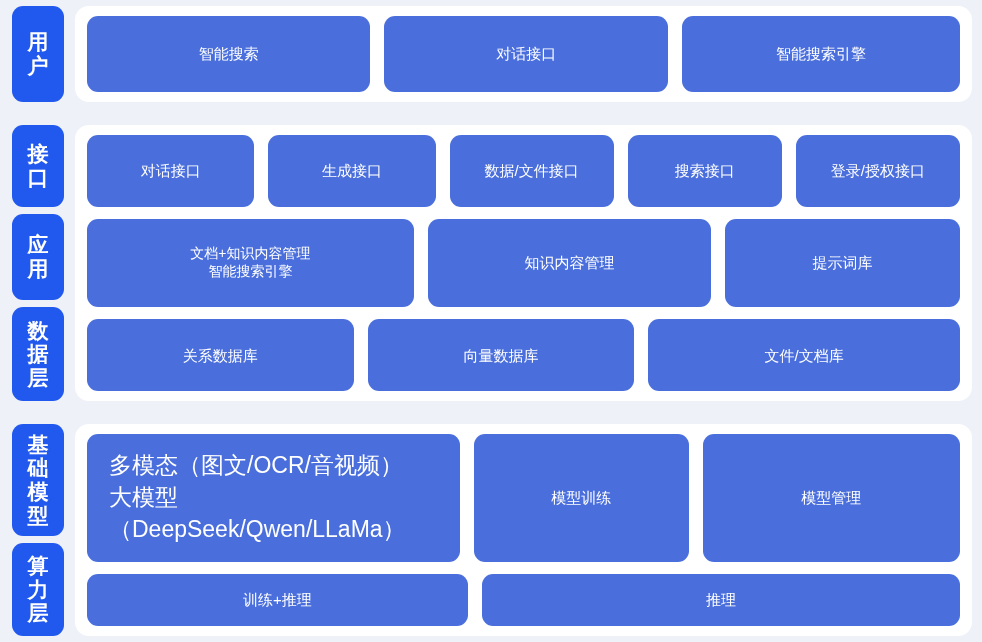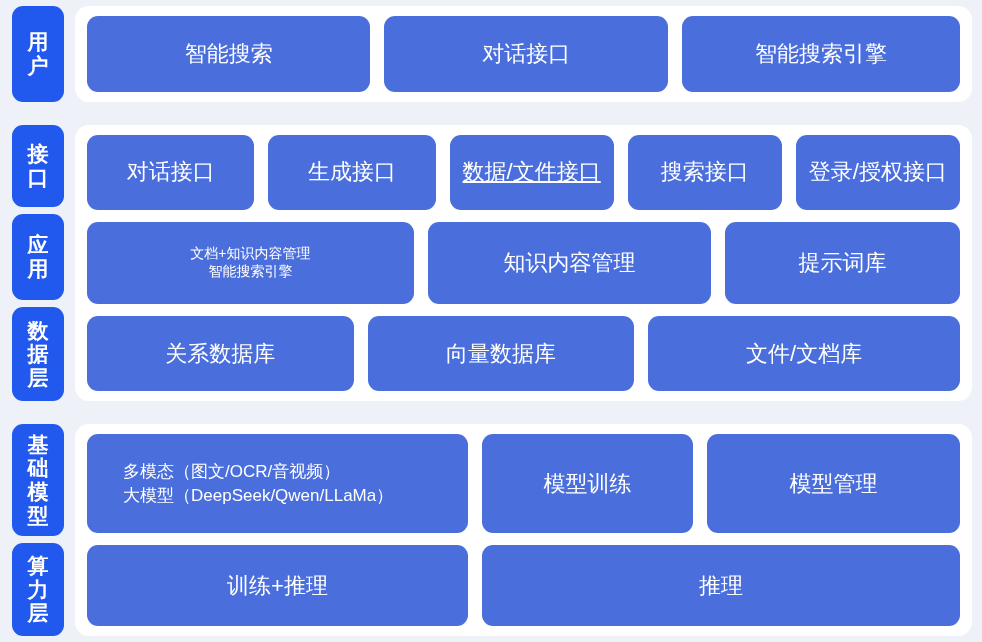--- a/index.html
+++ b/index.html
@@ -95,33 +95,33 @@
 
   
   .card {
     background: #4a6fdd;
     color: #ffffff;
     border-radius: 11px;
     display: flex;
     align-items: center;
     justify-content: center;
     text-align: center;
-    font-size: 22px;
+    font-size: 15px;
     line-height: 1.28;
     box-sizing: border-box;
     padding: 4px 8px;
     white-space: pre-line;
     flex: 1 1 0;
   }
   .card.two-line { font-size: 14px; }
   .card.left-text {
     justify-content: flex-start;
     text-align: left;
-    padding-left: 36px;
-    font-size: 17px;
+    padding-left: 22px;
+    font-size: 23px;
     line-height: 1.38;
   }
 </style>
 </head>
 <body>
 
 <div id="diagram">
 
   <div class="section user-section">
     <div class="badge-col">
@@ -145,21 +145,21 @@
 用</div>
       <div class="layer-badge badge-data">数
 据
 层</div>
     </div>
     <div class="panel">
 
       <div class="row">
         <div class="card" style="flex:1.02 1 0;">对话接口</div>
         <div class="card" style="flex:1.02 1 0;">生成接口</div>
-        <div class="card" style="flex:1 1 0;text-decoration:underline;">数据/文件接口</div>
+        <div class="card" style="flex:1 1 0;">数据/文件接口</div>
         <div class="card" style="flex:0.93 1 0;">搜索接口</div>
         <div class="card" style="flex:1 1 0;">登录/授权接口</div>
       </div>
 
       <div class="row">
         <div class="card two-line" style="flex:1.42 1 0;">文档+知识内容管理
 智能搜索引擎</div>
         <div class="card" style="flex:1.22 1 0;">知识内容管理</div>
         <div class="card" style="flex:1 1 0;">提示词库</div>
       </div>

